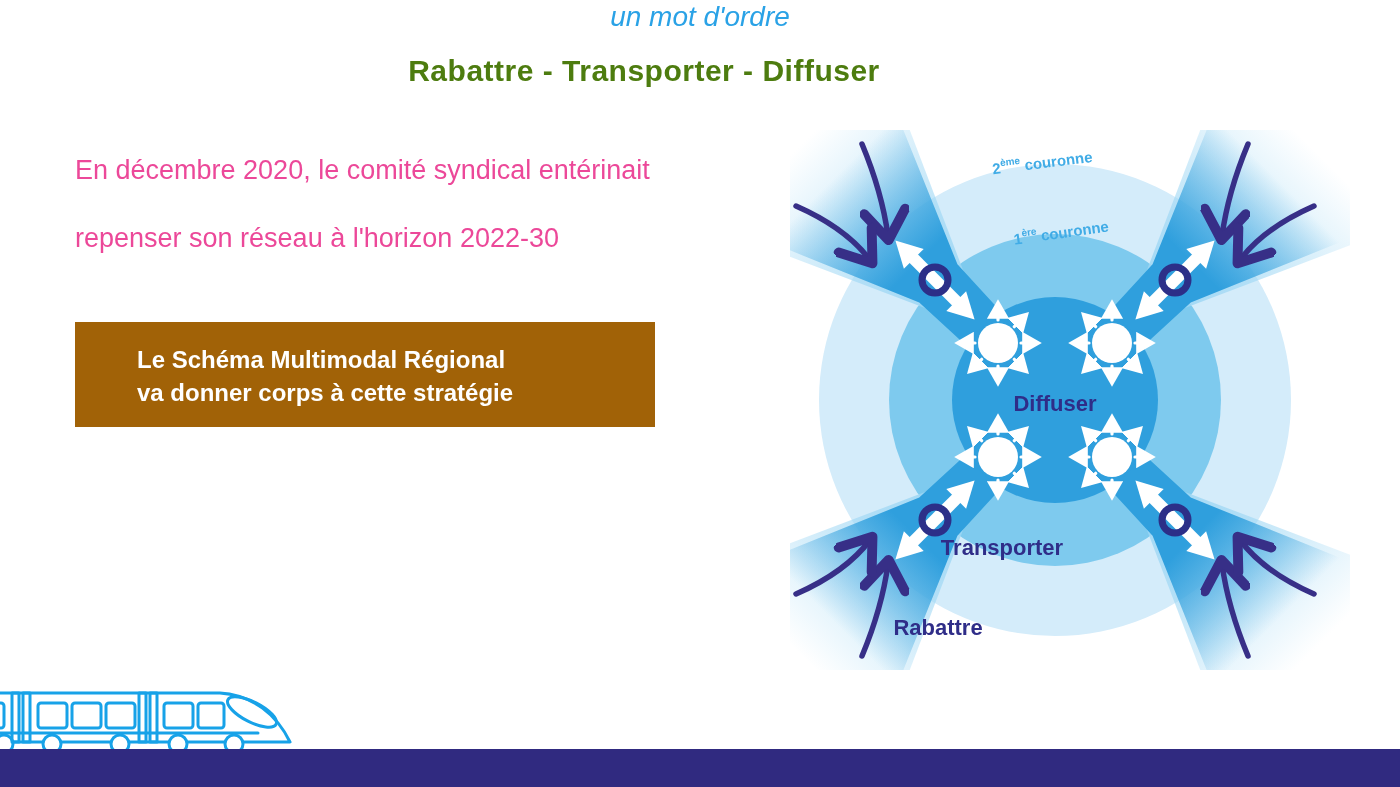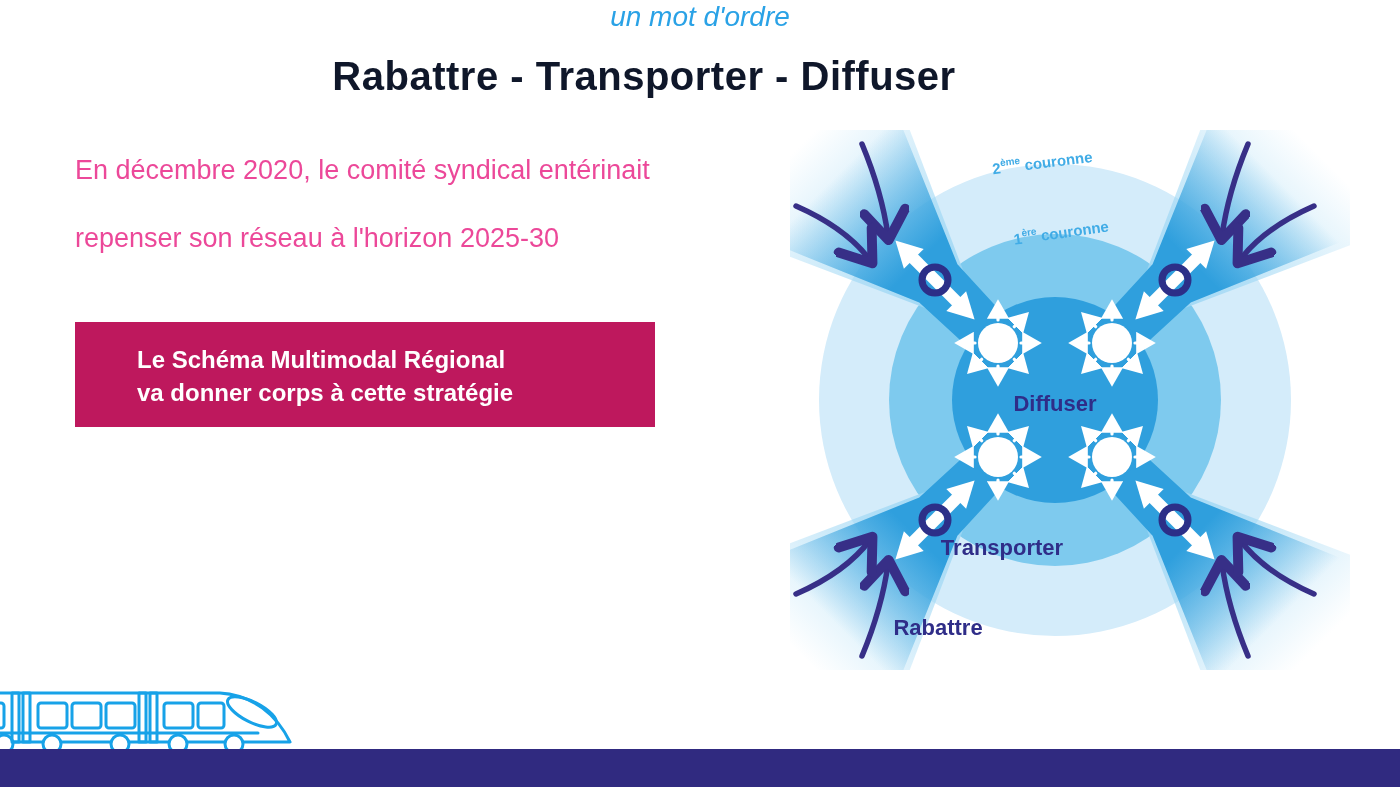--- a/index.html
+++ b/index.html
@@ -2,43 +2,43 @@
 <html><head>
 <meta charset="utf-8">
 <style>
   html,body{margin:0;padding:0;background:#ffffff;}
   body{width:1400px;height:787px;overflow:hidden;position:relative;
        font-family:"Liberation Sans",sans-serif;}
   .slide{position:absolute;inset:0;background:#ffffff;}
   .kicker{position:absolute;top:1px;left:0;width:1400px;text-align:center;
           font-style:italic;font-weight:500;font-size:28px;color:#2aa2e6;}
   .title{position:absolute;top:54px;left:0;width:1288px;text-align:center;
-         font-weight:bold;font-size:40px;color:#0f172a;letter-spacing:.5px;}
+         font-weight:bold;font-size:30px;color:#4d7c0f;letter-spacing:.5px;}
   .intro{position:absolute;left:75px;top:153px;width:660px;
          font-size:27px;line-height:34px;color:#ec4899;}
   .box{position:absolute;left:75px;top:322px;width:580px;height:105px;
-       background:#be185d;box-sizing:border-box;padding:21px 0 0 62px;
+       background:#a16207;box-sizing:border-box;padding:21px 0 0 62px;
        color:#ffffff;font-weight:bold;font-size:24px;line-height:33px;}
   .diagram{position:absolute;left:790px;top:130px;}
   .train{position:absolute;left:0;top:684px;}
   .bar{position:absolute;left:0;top:749px;width:1400px;height:38px;background:#302a80;}
   svg text{font-family:"Liberation Sans",sans-serif;font-weight:bold;}
 </style>
 </head>
 <body>
 
 <div class="slide">
 
   <div class="kicker">un mot d'ordre</div>
   <div class="title">Rabattre - Transporter - Diffuser</div>
 
   <div class="intro">
     <span>En décembre 2020, le comité syndical entérinait</span><br>
     <br>
-    <span>repenser son réseau à l'horizon 2025-30</span>
+    <span>repenser son réseau à l'horizon 2022-30</span>
   </div>
 
   <div class="box">
     <span>Le Schéma Multimodal Régional</span><br>
     <span>va donner corps à cette stratégie</span>
   </div>
 
   <svg class="diagram" width="560" height="540" viewBox="0 0 560 540">
     <defs>
       <linearGradient id="gMain" gradientUnits="userSpaceOnUse" x1="265" y1="0" x2="578" y2="0">

